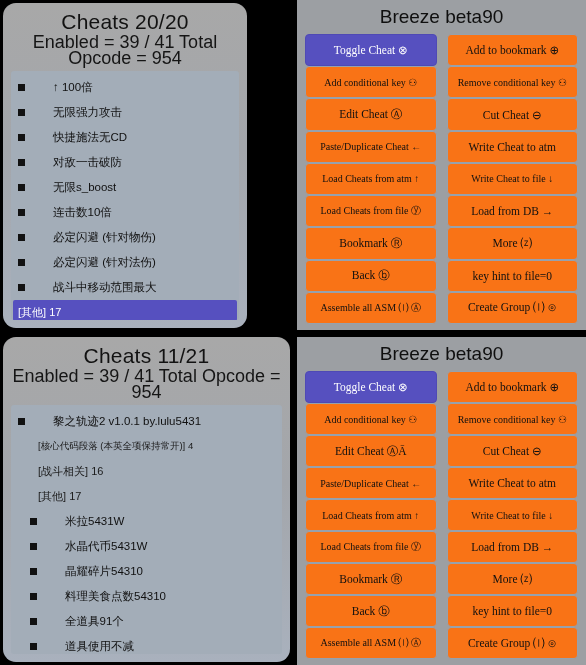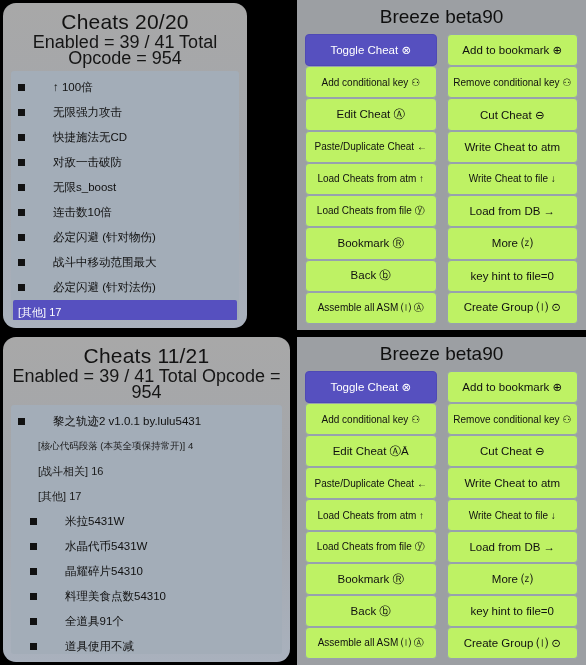--- a/index.html
+++ b/index.html
@@ -117,23 +117,24 @@
     line-height: 30px;
     font-weight: 400;
   }
   .btn-grid {
     flex: 1;
     display: grid;
     grid-template-columns: 1fr 1fr;
     grid-auto-rows: 1fr;
     gap: 0 10px;
     padding-top: 2px;
+    font-family: Liberation Serif, serif;
   }
   .btn {
-    background: #bef264;
+    background: #f97316;
     border: 1px solid #97a1ad;
     border-radius: 4px;
     display: flex;
     align-items: center;
     justify-content: center;
     font-size: 11.5px;
     color: #101010;
     text-align: center;
     white-space: nowrap;
     box-sizing: border-box;
@@ -179,25 +180,25 @@
           <div class="row">
             <span class="bullet"></span>
             <span>连击数10倍</span>
           </div>
           <div class="row">
             <span class="bullet"></span>
             <span>必定闪避 (针对物伤)</span>
           </div>
           <div class="row">
             <span class="bullet"></span>
+            <span>必定闪避 (针对法伤)</span>
+          </div>
+          <div class="row">
+            <span class="bullet"></span>
             <span>战斗中移动范围最大</span>
-          </div>
-          <div class="row">
-            <span class="bullet"></span>
-            <span>必定闪避 (针对法伤)</span>
           </div>
           <div class="row group selected">
             <span>[其他] 17</span>
           </div>
         </div>
     </div>
   </div>
 
   <div class="quad q-bl">
     <div class="cheat-panel">

